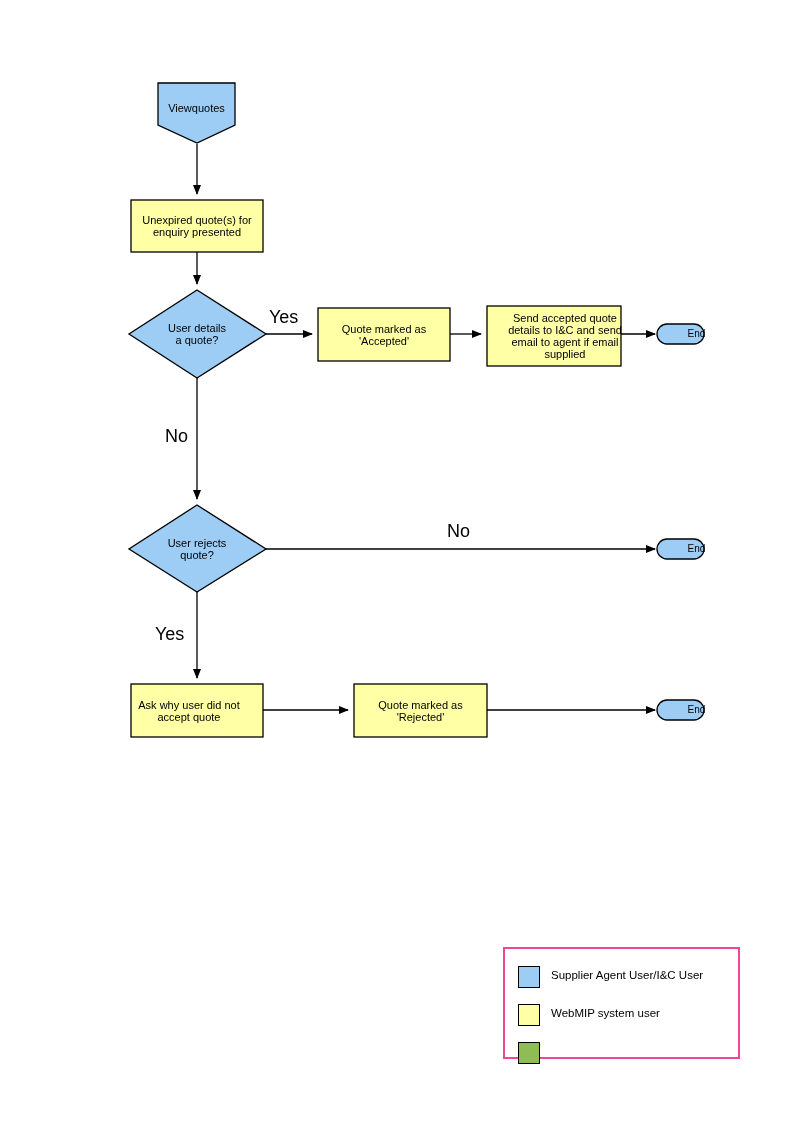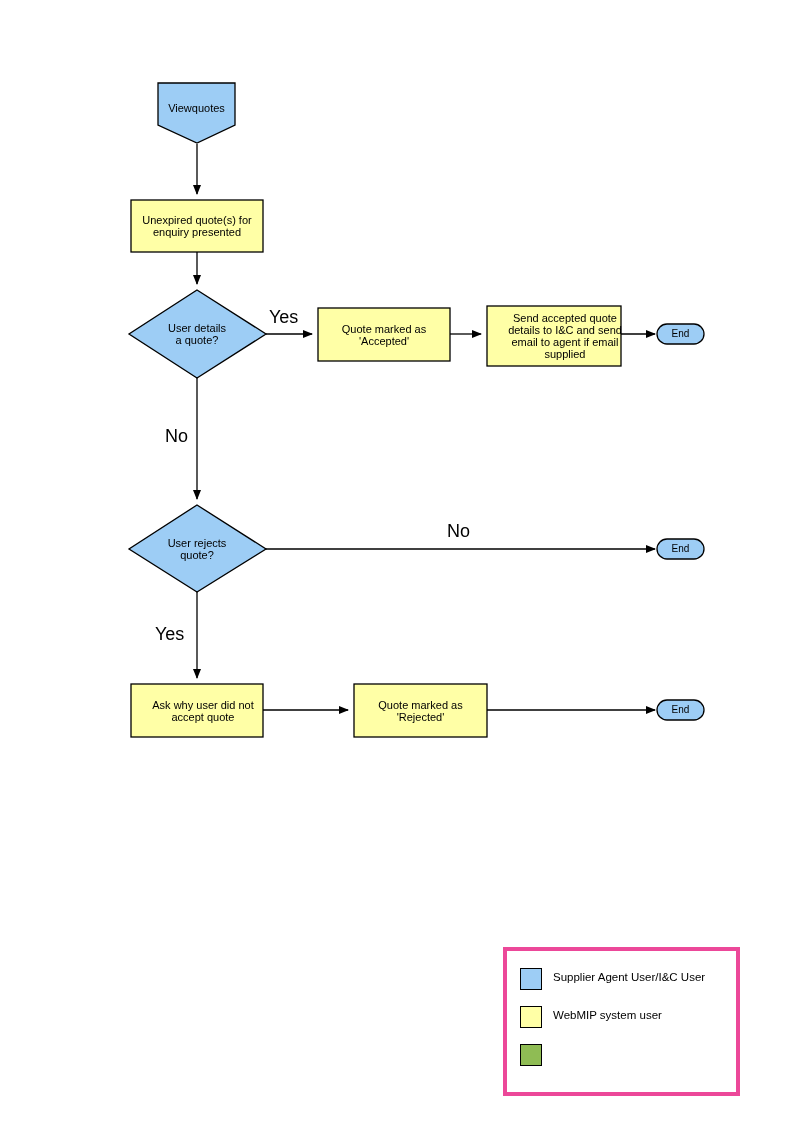--- a/index.html
+++ b/index.html
@@ -44,29 +44,30 @@
   }
   .end-label {
     position: absolute;
     text-align: center;
     font-family: "Liberation Sans", sans-serif;
     font-size: 10px;
     line-height: 12px;
     display: flex;
     align-items: center;
     justify-content: center;
+    padding-left: 16px;
   }
   
   #legend {
     position: absolute;
     left: 503px;
     top: 947px;
     width: 237px;
-    height: 149px;
-    border: 4px solid #ec4899;
+    height: 112px;
+    border: 2px solid #ec4899;
     background: #ffffff;
     box-sizing: border-box;
     text-decoration: underline;
   }
   .legend-swatch {
     position: absolute;
     width: 22px;
     height: 22px;
     border: 1px solid #000000;
     box-sizing: border-box;
@@ -135,21 +136,21 @@
 'Accepted'</div>
 
 <div class="node-label" style="left:487px; top:306px; width:156px; height:60px;">Send accepted quote
 details to I&amp;C and send
 email to agent if email
 supplied</div>
 
 <div class="node-label" style="left:139px; top:525px; width:116px; height:48px;">User rejects
 quote?</div>
 
-<div class="node-label" style="left:137px; top:684px; width:132px; height:53px;">Ask why user did not
+<div class="node-label" style="left:123px; top:684px; width:132px; height:53px;">Ask why user did not
 accept quote</div>
 
 <div class="node-label" style="left:354px; top:684px; width:133px; height:53px;">Quote  marked as
 'Rejected'</div>
 
 <div class="end-label" style="left:657px; top:324px; width:47px; height:20px;">End</div>
 <div class="end-label" style="left:657px; top:539px; width:47px; height:20px;">End</div>
 <div class="end-label" style="left:657px; top:700px; width:47px; height:20px;">End</div>
 
 <div class="edge-label" style="left:269px; top:305px;">Yes</div>

